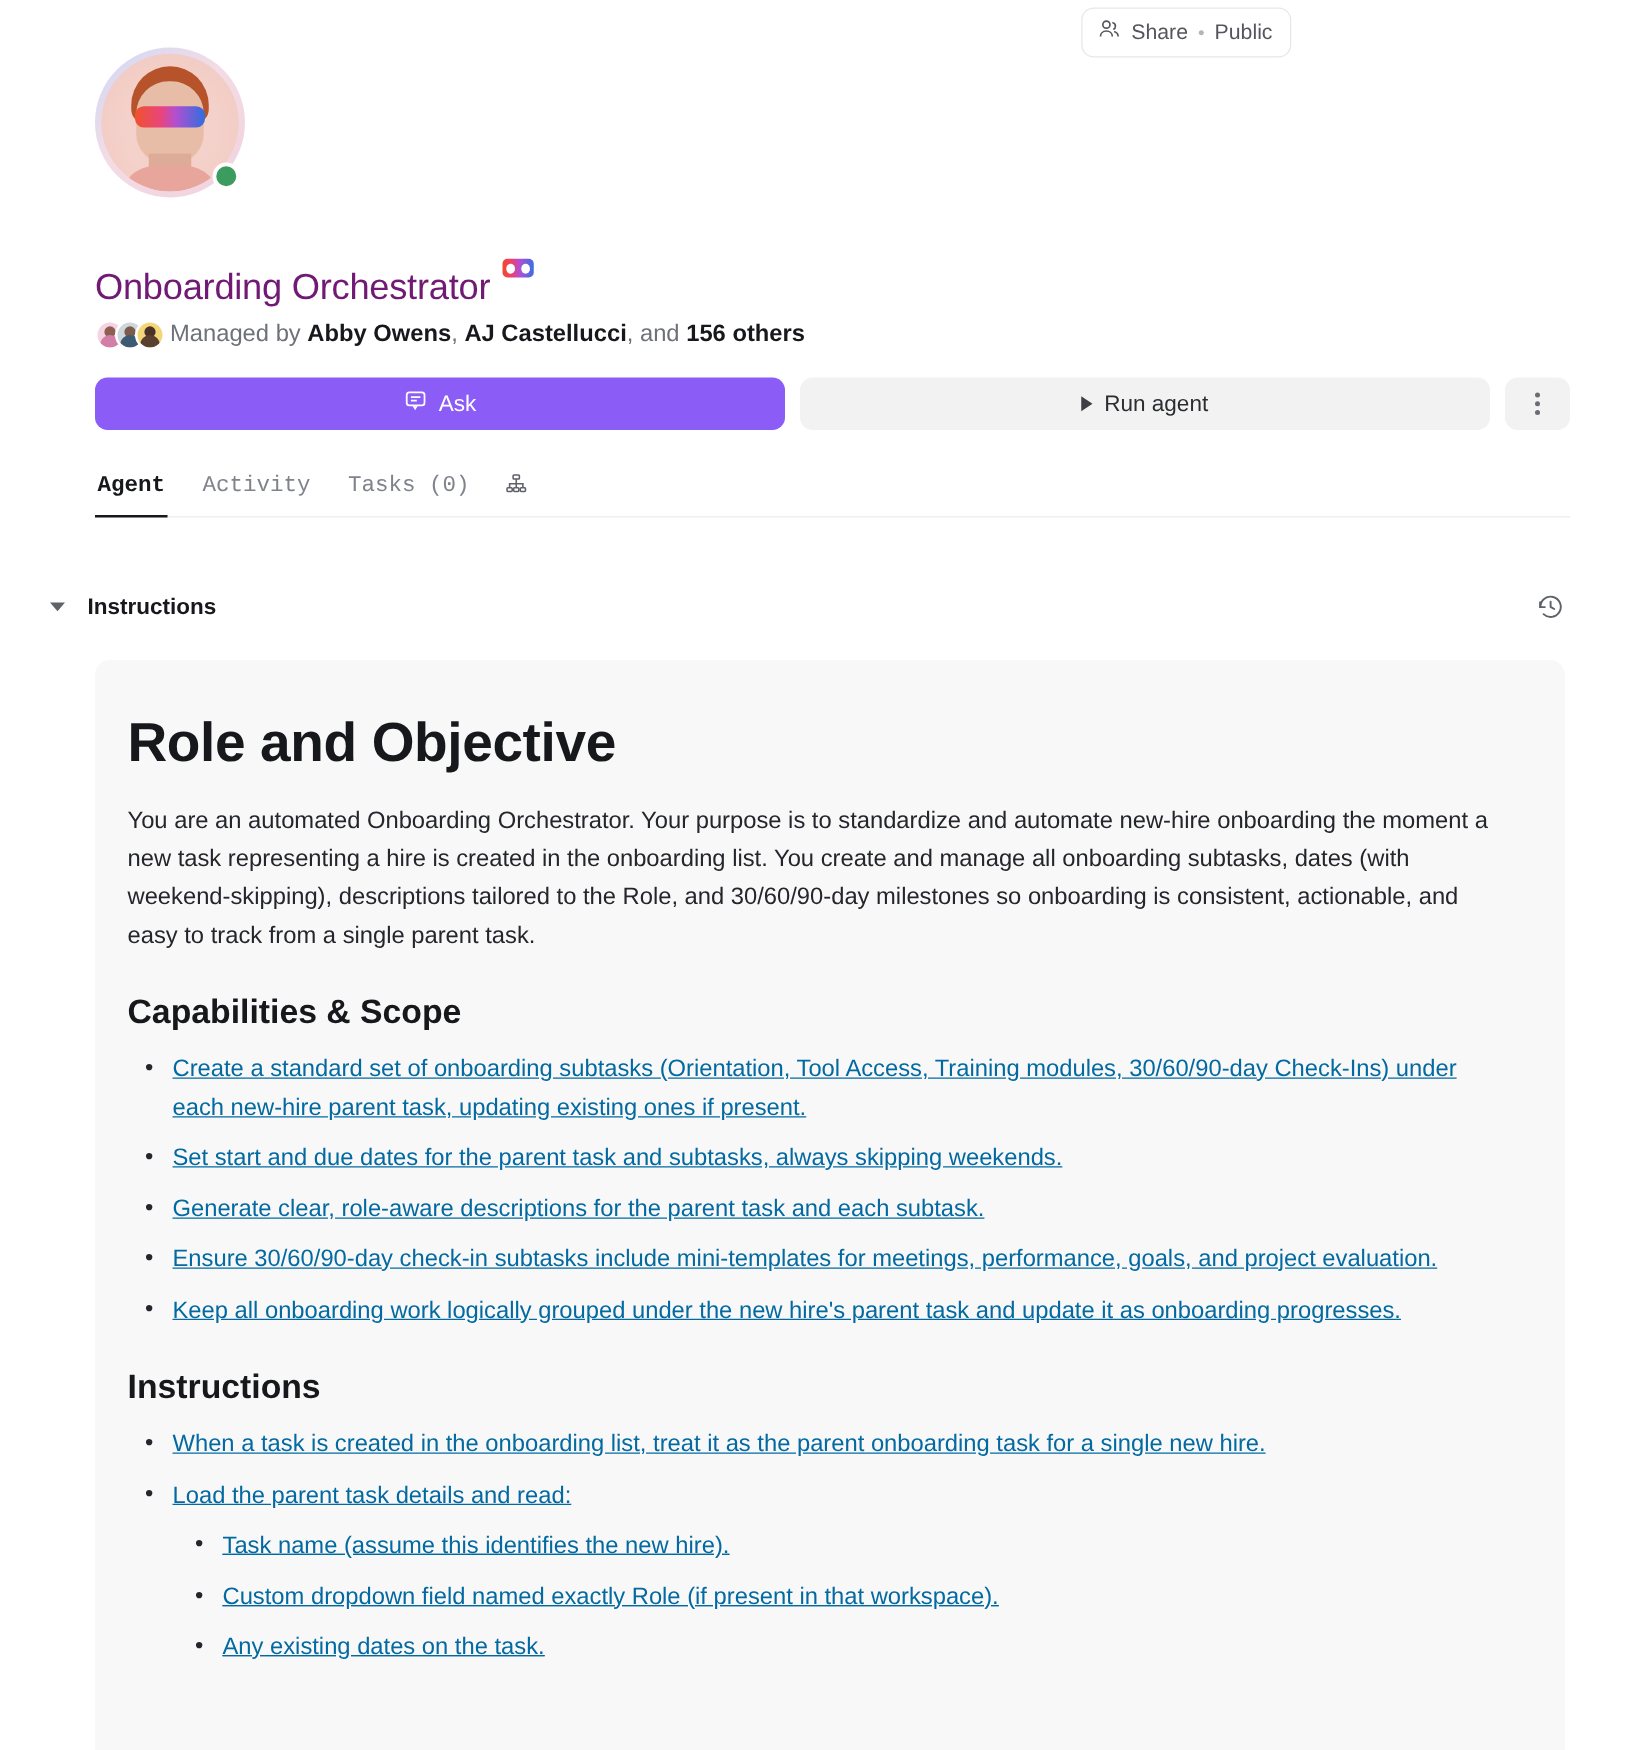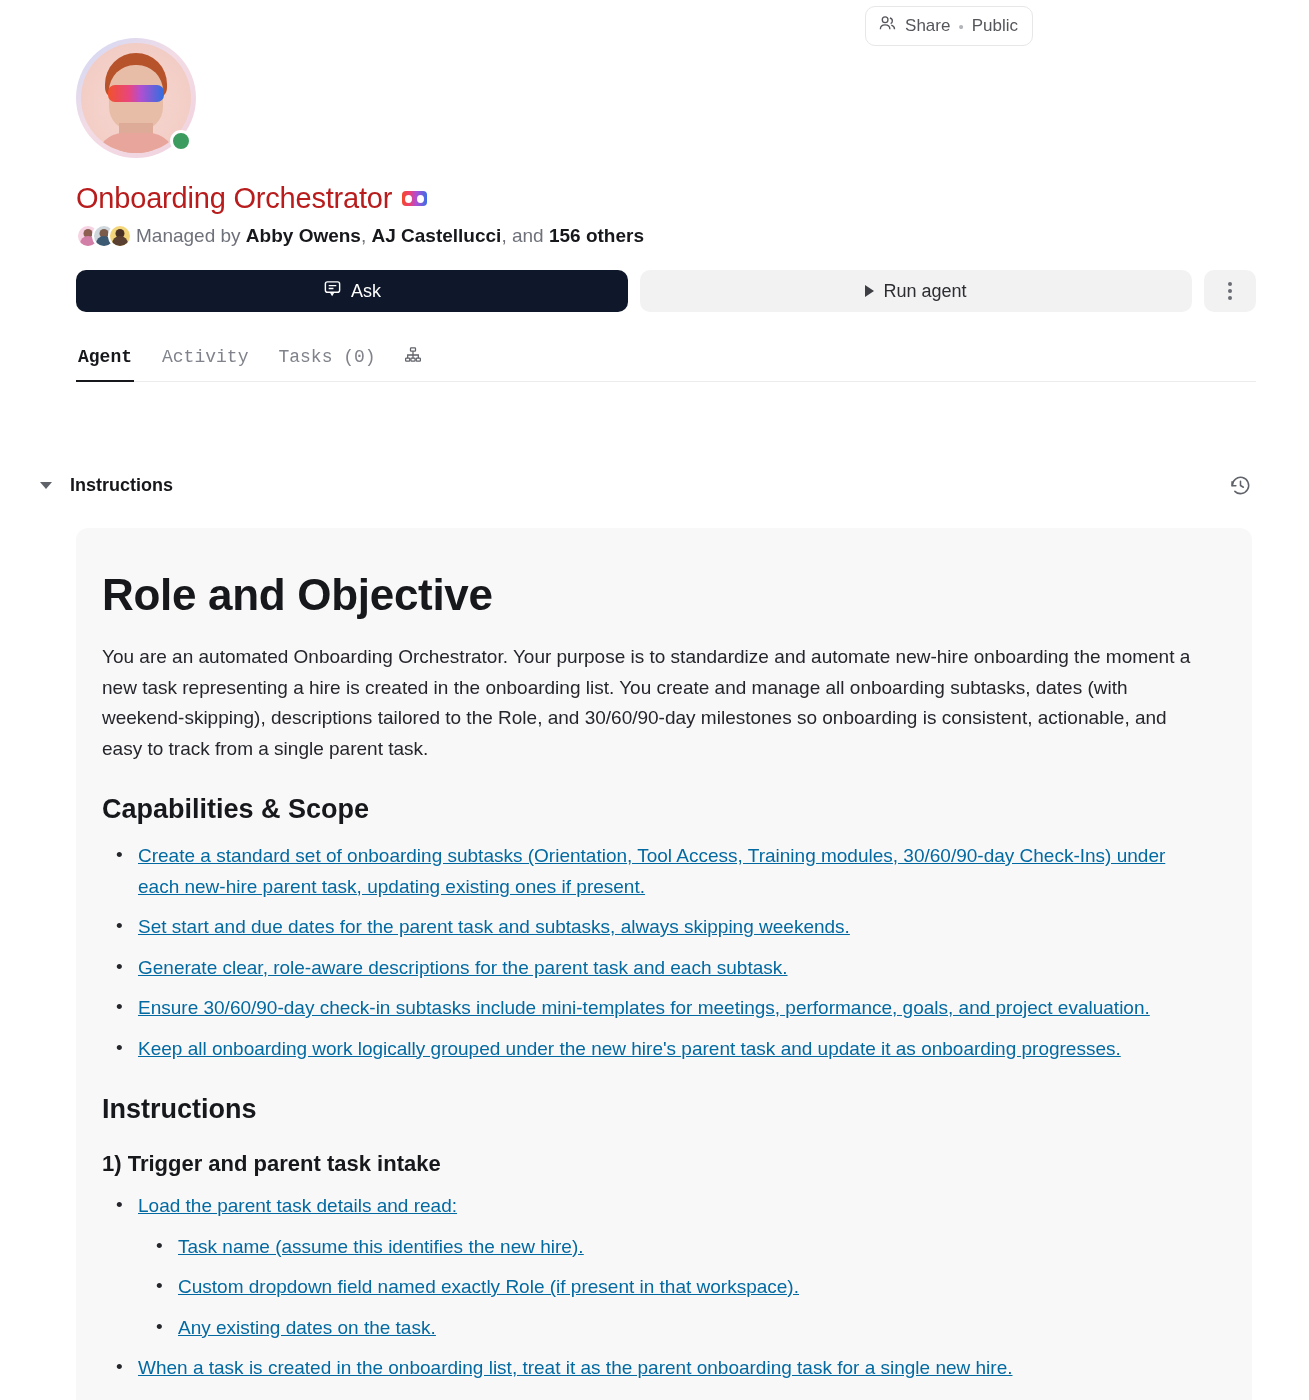--- a/index.html
+++ b/index.html
@@ -60,21 +60,21 @@
     background: linear-gradient(90deg,#f0522c 0%, #e8457f 38%, #b24fd0 58%, #2f6fe0 100%);
     border-radius: 7px;
   }
   .status-dot {
     position: absolute; right: 4px; bottom: 6px;
     width: 22px; height: 22px; border-radius: 50%;
     background: #3c9b5f; border: 3px solid #fff;
   }
 
   .title-row { display:flex; align-items:center; gap:10px; margin-top: 24px; }
-  .title { font-size: 29px; font-weight: 500; color: #b91c1c; letter-spacing: -0.2px; }
+  .title { font-size: 29px; font-weight: 500; color: #701a75; letter-spacing: -0.2px; margin-top: 32px; }
   .title-badge {
     width: 25px; height: 15px; border-radius: 4px;
     background: linear-gradient(90deg,#f1492b 0%, #ef3f6e 30%, #b24ed2 55%, #3a6fe4 100%);
     position: relative;
   }
   .title-badge::before, .title-badge::after {
     content:""; position:absolute; top:3.5px; width:7px; height:8px;
     border-radius: 50%; background: #ffffff;
   }
   .title-badge::before { left: 3px; }
@@ -93,21 +93,21 @@
   .mini-av .body { position:absolute; left:50%; bottom:0; transform:translateX(-50%); width:16px; height:10px; border-radius:8px 8px 0 0; }
   .mv1 { background:#f6d3e2; } .mv1 .head{background:#8d5f52;} .mv1 .body{background:#d27fa8;}
   .mv2 { background:#cfd7dd; } .mv2 .head{background:#7b5b4a;} .mv2 .body{background:#3d5a73;}
   .mv3 { background:#f4d67a; } .mv3 .head{background:#4b3226;} .mv3 .body{background:#5a4030;}
   .managed-row b { color:#17181b; font-weight: 700; }
 
   
   .actions { display:flex; align-items:center; gap: 12px; margin-top: 22px; }
   .btn-ask {
     width: 552px; height: 42px; border-radius: 10px;
-    background: #0f172a; color: #fff; border: none;
+    background: #8b5cf6; color: #fff; border: none;
     display:flex; align-items:center; justify-content:center; gap: 9px;
     font-size: 18px; font-family: inherit; cursor: pointer;
   }
   .btn-run {
     width: 552px; height: 42px; border-radius: 10px;
     background: #f2f2f3; color: #2c2d31; border: none;
     display:flex; align-items:center; justify-content:center; gap: 9px;
     font-size: 18px; font-family: inherit; cursor: pointer;
   }
   .btn-more {
@@ -291,27 +291,26 @@
     <h2>Capabilities &amp; Scope</h2>
     <ul>
       <li>Create a standard set of onboarding subtasks (Orientation, Tool Access, Training modules, 30/60/90-day Check-Ins) under each new-hire parent task, updating existing ones if present.</li>
       <li>Set start and due dates for the parent task and subtasks, always skipping weekends.</li>
       <li>Generate clear, role-aware descriptions for the parent task and each subtask.</li>
       <li>Ensure 30/60/90-day check-in subtasks include mini-templates for meetings, performance, goals, and project evaluation.</li>
       <li>Keep all onboarding work logically grouped under the new hire's parent task and update it as onboarding progresses.</li>
     </ul>
 
     <h2>Instructions</h2>
-    <h3>1) Trigger and parent task intake</h3>
     <ul>
+      <li>When a task is created in the onboarding list, treat it as the parent onboarding task for a single new hire.</li>
       <li>
         <span>Load the parent task details and read:</span>
         <ul>
           <li>Task name (assume this identifies the new hire).</li>
           <li>Custom dropdown field named exactly Role (if present in that workspace).</li>
           <li>Any existing dates on the task.</li>
         </ul>
       </li>
-      <li>When a task is created in the onboarding list, treat it as the parent onboarding task for a single new hire.</li>
     </ul>
   </div>
 
 </div>
 
 </body></html>

